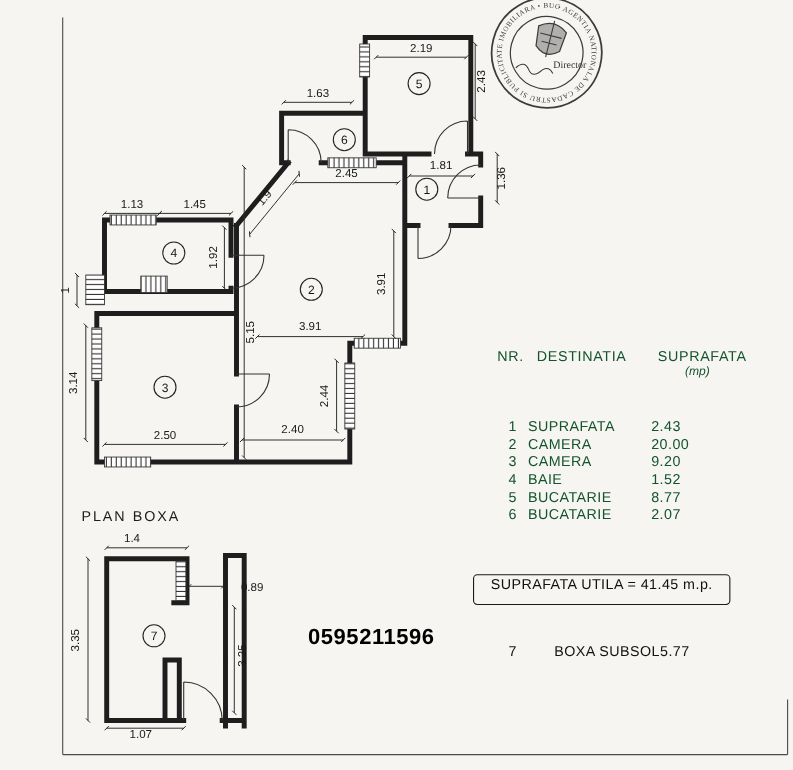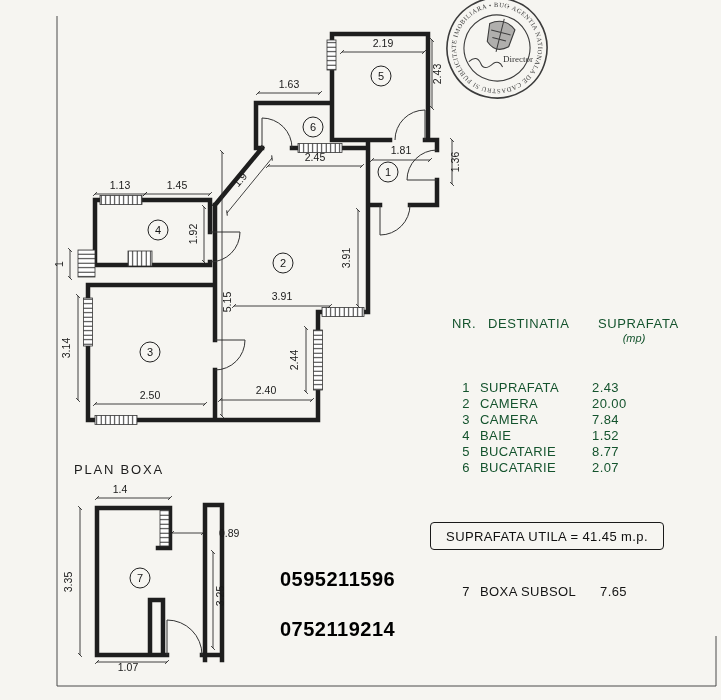--- a/index.html
+++ b/index.html
@@ -8,24 +8,24 @@
   .plan-title{font-size:13px;letter-spacing:1.8px;color:#1d1d1d;font-weight:500;}
   .legend{left:452px;top:316px;width:218px;color:#14532d;}
   .legend-header{display:grid;grid-template-columns:36px 110px 72px;font-size:13px;letter-spacing:.6px;}
   .legend-header .c3{text-align:right;}
   .legend-unit{width:72px;margin-left:146px;text-align:center;font-size:11px;margin-top:1px;font-style:italic;}
   .legend-rows{margin-top:36px;display:grid;grid-template-columns:18px 118px 60px;row-gap:1px;font-size:13px;line-height:15px;letter-spacing:.4px;}
   .legend-rows .nr{text-align:right;}
   .legend-rows .nm{padding-left:10px;}
   .legend-rows .ar{text-align:left;padding-left:4px;}
   .total-box{left:430px;top:522px;width:232px;height:26px;border:1.6px solid #1a1a1a;border-radius:4px;
-             display:flex;align-items:center;justify-content:center;font-size:13px;letter-spacing:.4px;color:#111;}
+             display:flex;justify-content:center;font-size:13px;letter-spacing:.4px;color:#111;}
   .boxa-row{left:452px;top:584px;width:218px;display:grid;grid-template-columns:18px 130px 60px;font-size:13px;letter-spacing:.4px;color:#141414;}
   .boxa-row .nr{text-align:right;}
-  .boxa-row .nm{padding-left:10px;}
+  .boxa-row .nm{padding-left:10px;text-align:right;}
   .phone{left:280px;font-size:20px;font-weight:700;color:#000;letter-spacing:.5px;}
   svg{position:absolute;left:0;top:0;}
   .wall{stroke:#1e1e1e;stroke-width:4.5;fill:none;stroke-linecap:square;}
   .door{stroke:#333;stroke-width:1;fill:none;}
   .dim{stroke:#2e2e2e;stroke-width:.9;fill:none;marker-start:url(#tk);marker-end:url(#tk);}
   .win{stroke:#333;stroke-width:.8;}
   .dlabel{font-family:"Liberation Sans",sans-serif;font-size:10.5px;fill:#191919;}
   .rnum{font-family:"Liberation Sans",sans-serif;font-size:11px;fill:#161616;}
   .rcirc{fill:none;stroke:#222;stroke-width:1;}
   .frame{stroke:#4a4a4a;stroke-width:1;fill:none;}
@@ -225,39 +225,38 @@
     <div class="legend-unit">(mp)</div>
     <div class="legend-rows">
       <span class="nr">1</span>
       <span class="nm">SUPRAFATA</span>
       <span class="ar">2.43</span>
       <span class="nr">2</span>
       <span class="nm">CAMERA</span>
       <span class="ar">20.00</span>
       <span class="nr">3</span>
       <span class="nm">CAMERA</span>
-      <span class="ar">7.84</span>
+      <span class="ar">9.20</span>
       <span class="nr">4</span>
       <span class="nm">BAIE</span>
       <span class="ar">1.52</span>
       <span class="nr">5</span>
       <span class="nm">BUCATARIE</span>
       <span class="ar">8.77</span>
       <span class="nr">6</span>
       <span class="nm">BUCATARIE</span>
       <span class="ar">2.07</span>
     </div>
   </div>
 
   <div class="abs total-box">
     <span>SUPRAFATA UTILA = 41.45 m.p.</span>
   </div>
 
   <div class="abs boxa-row">
     <span class="nr">7</span>
     <span class="nm">BOXA SUBSOL</span>
-    <span class="ar">7.65</span>
+    <span class="ar">5.77</span>
   </div>
 
   <div class="abs phone" style="top:568px;">0595211596</div>
-  <div class="abs phone" style="top:618px;">0752119214</div>
 
 </div>
 
 </body></html>

